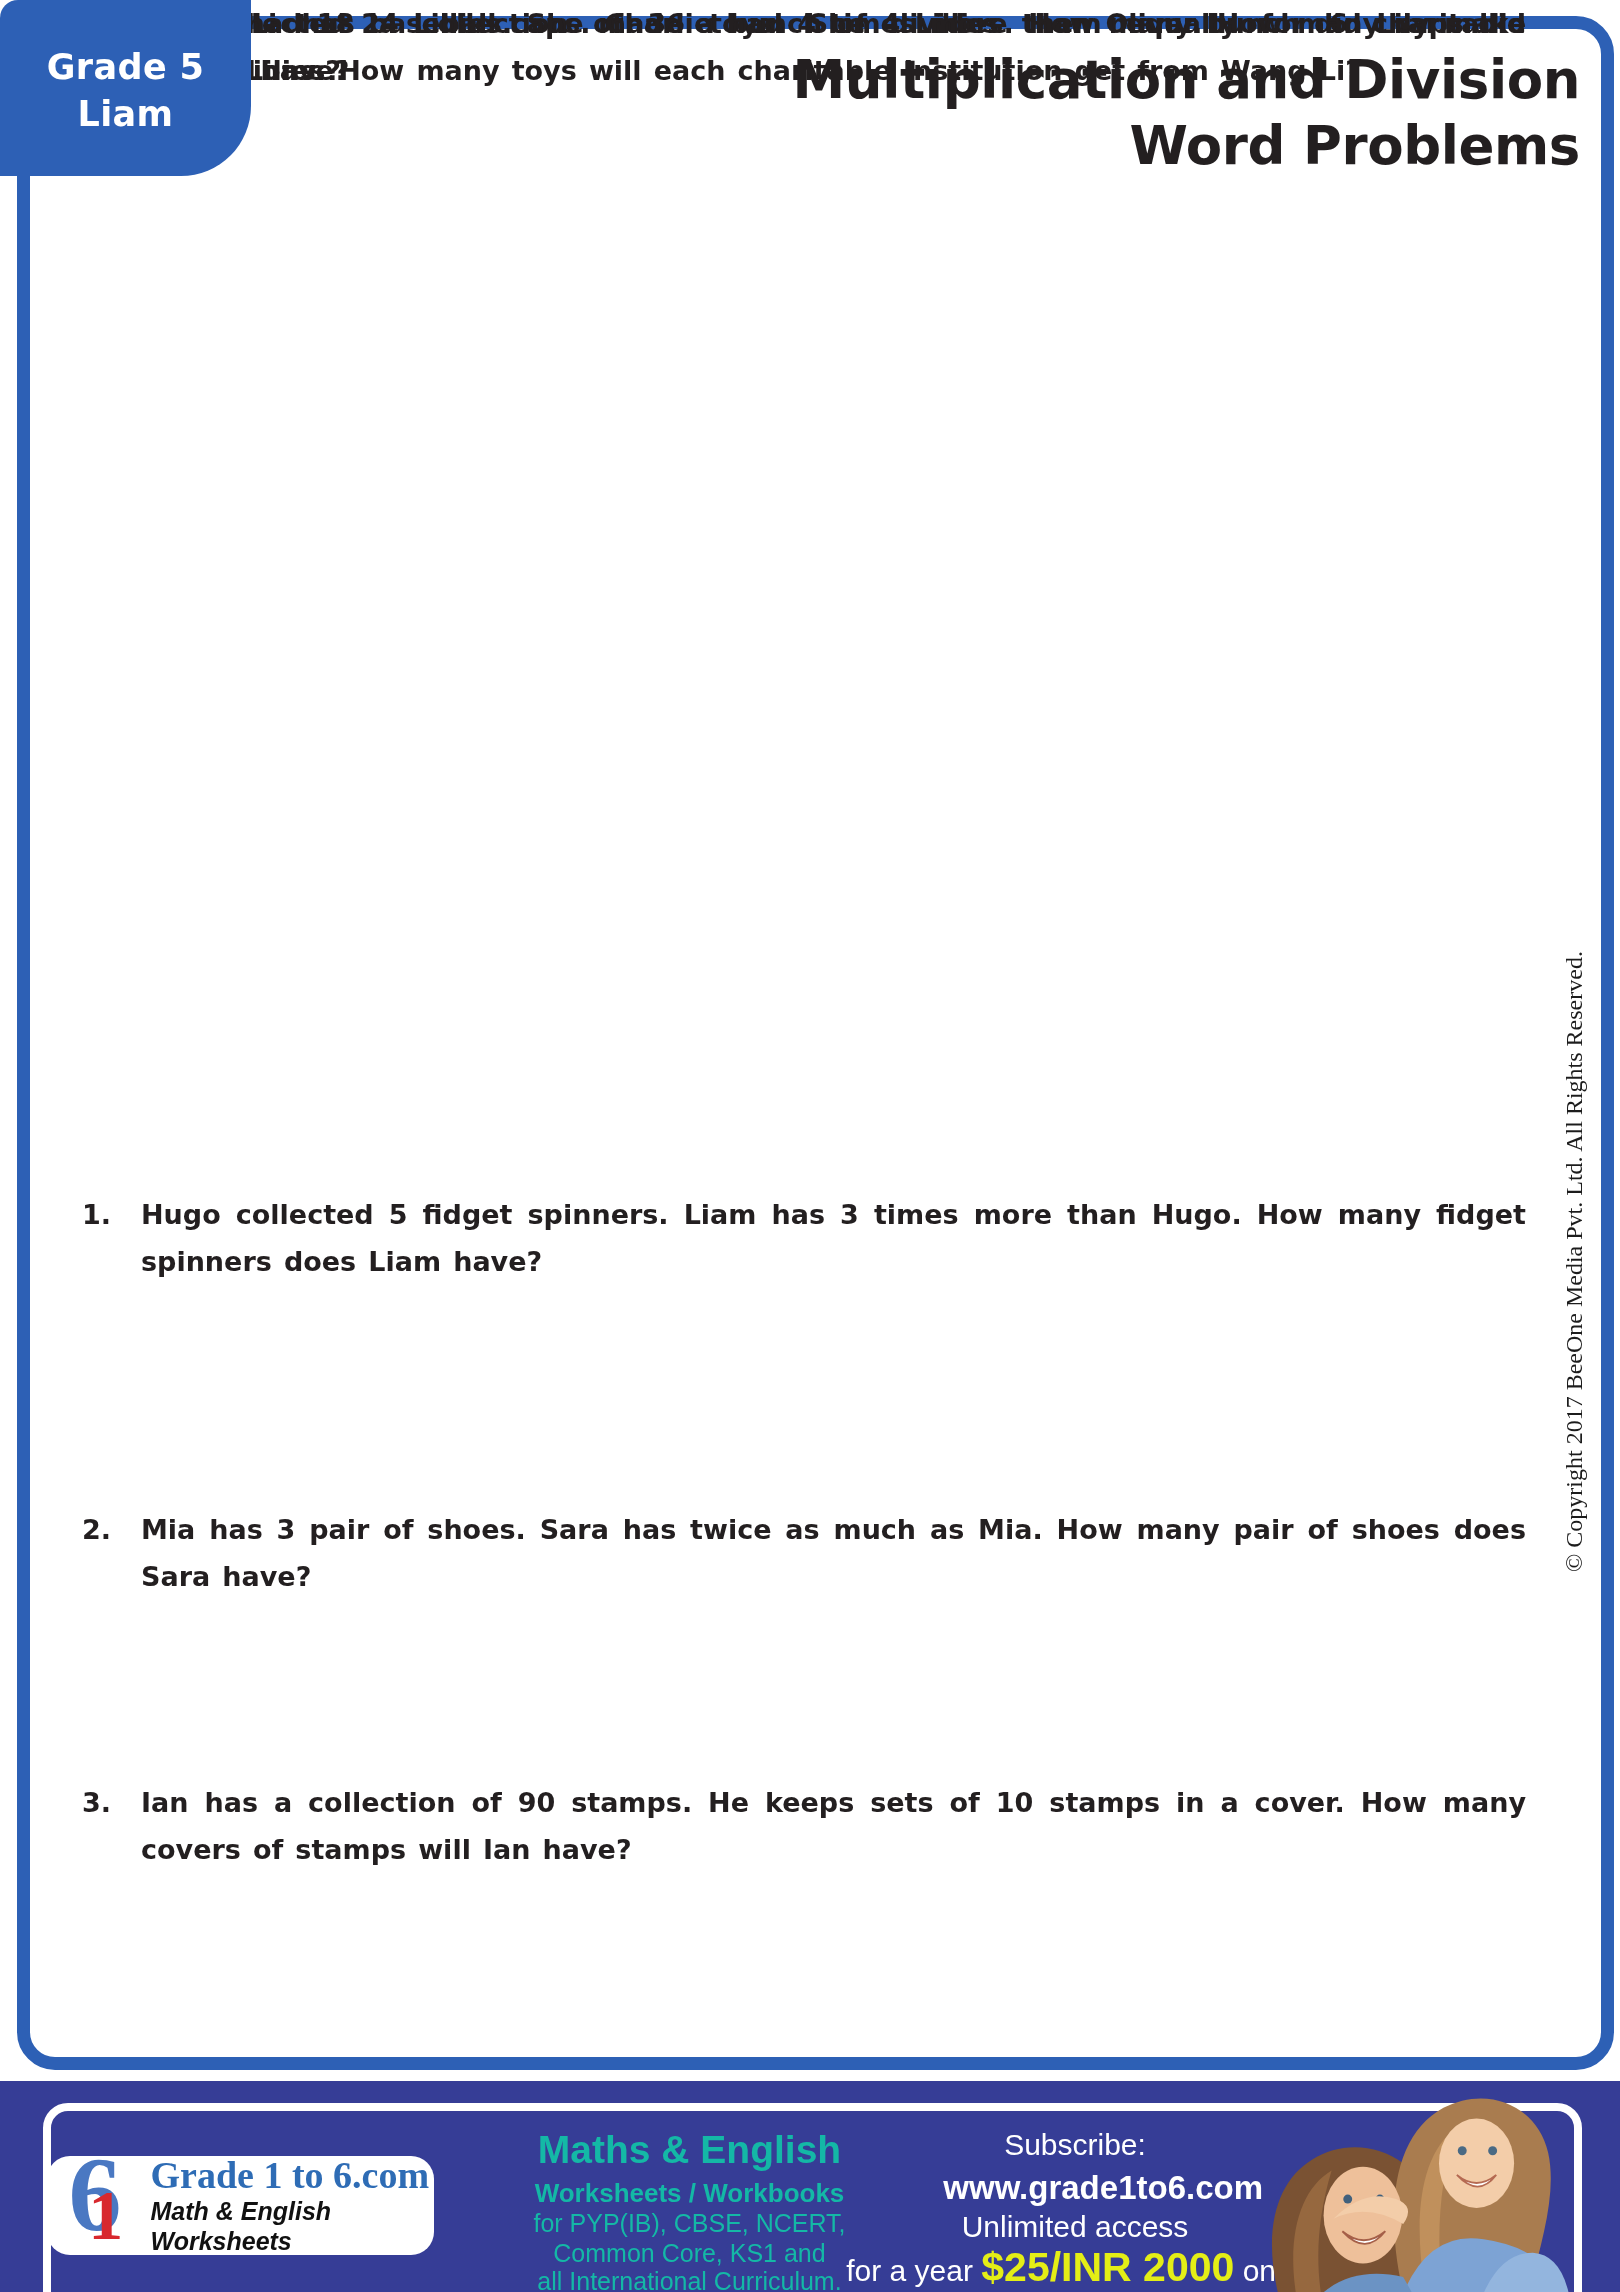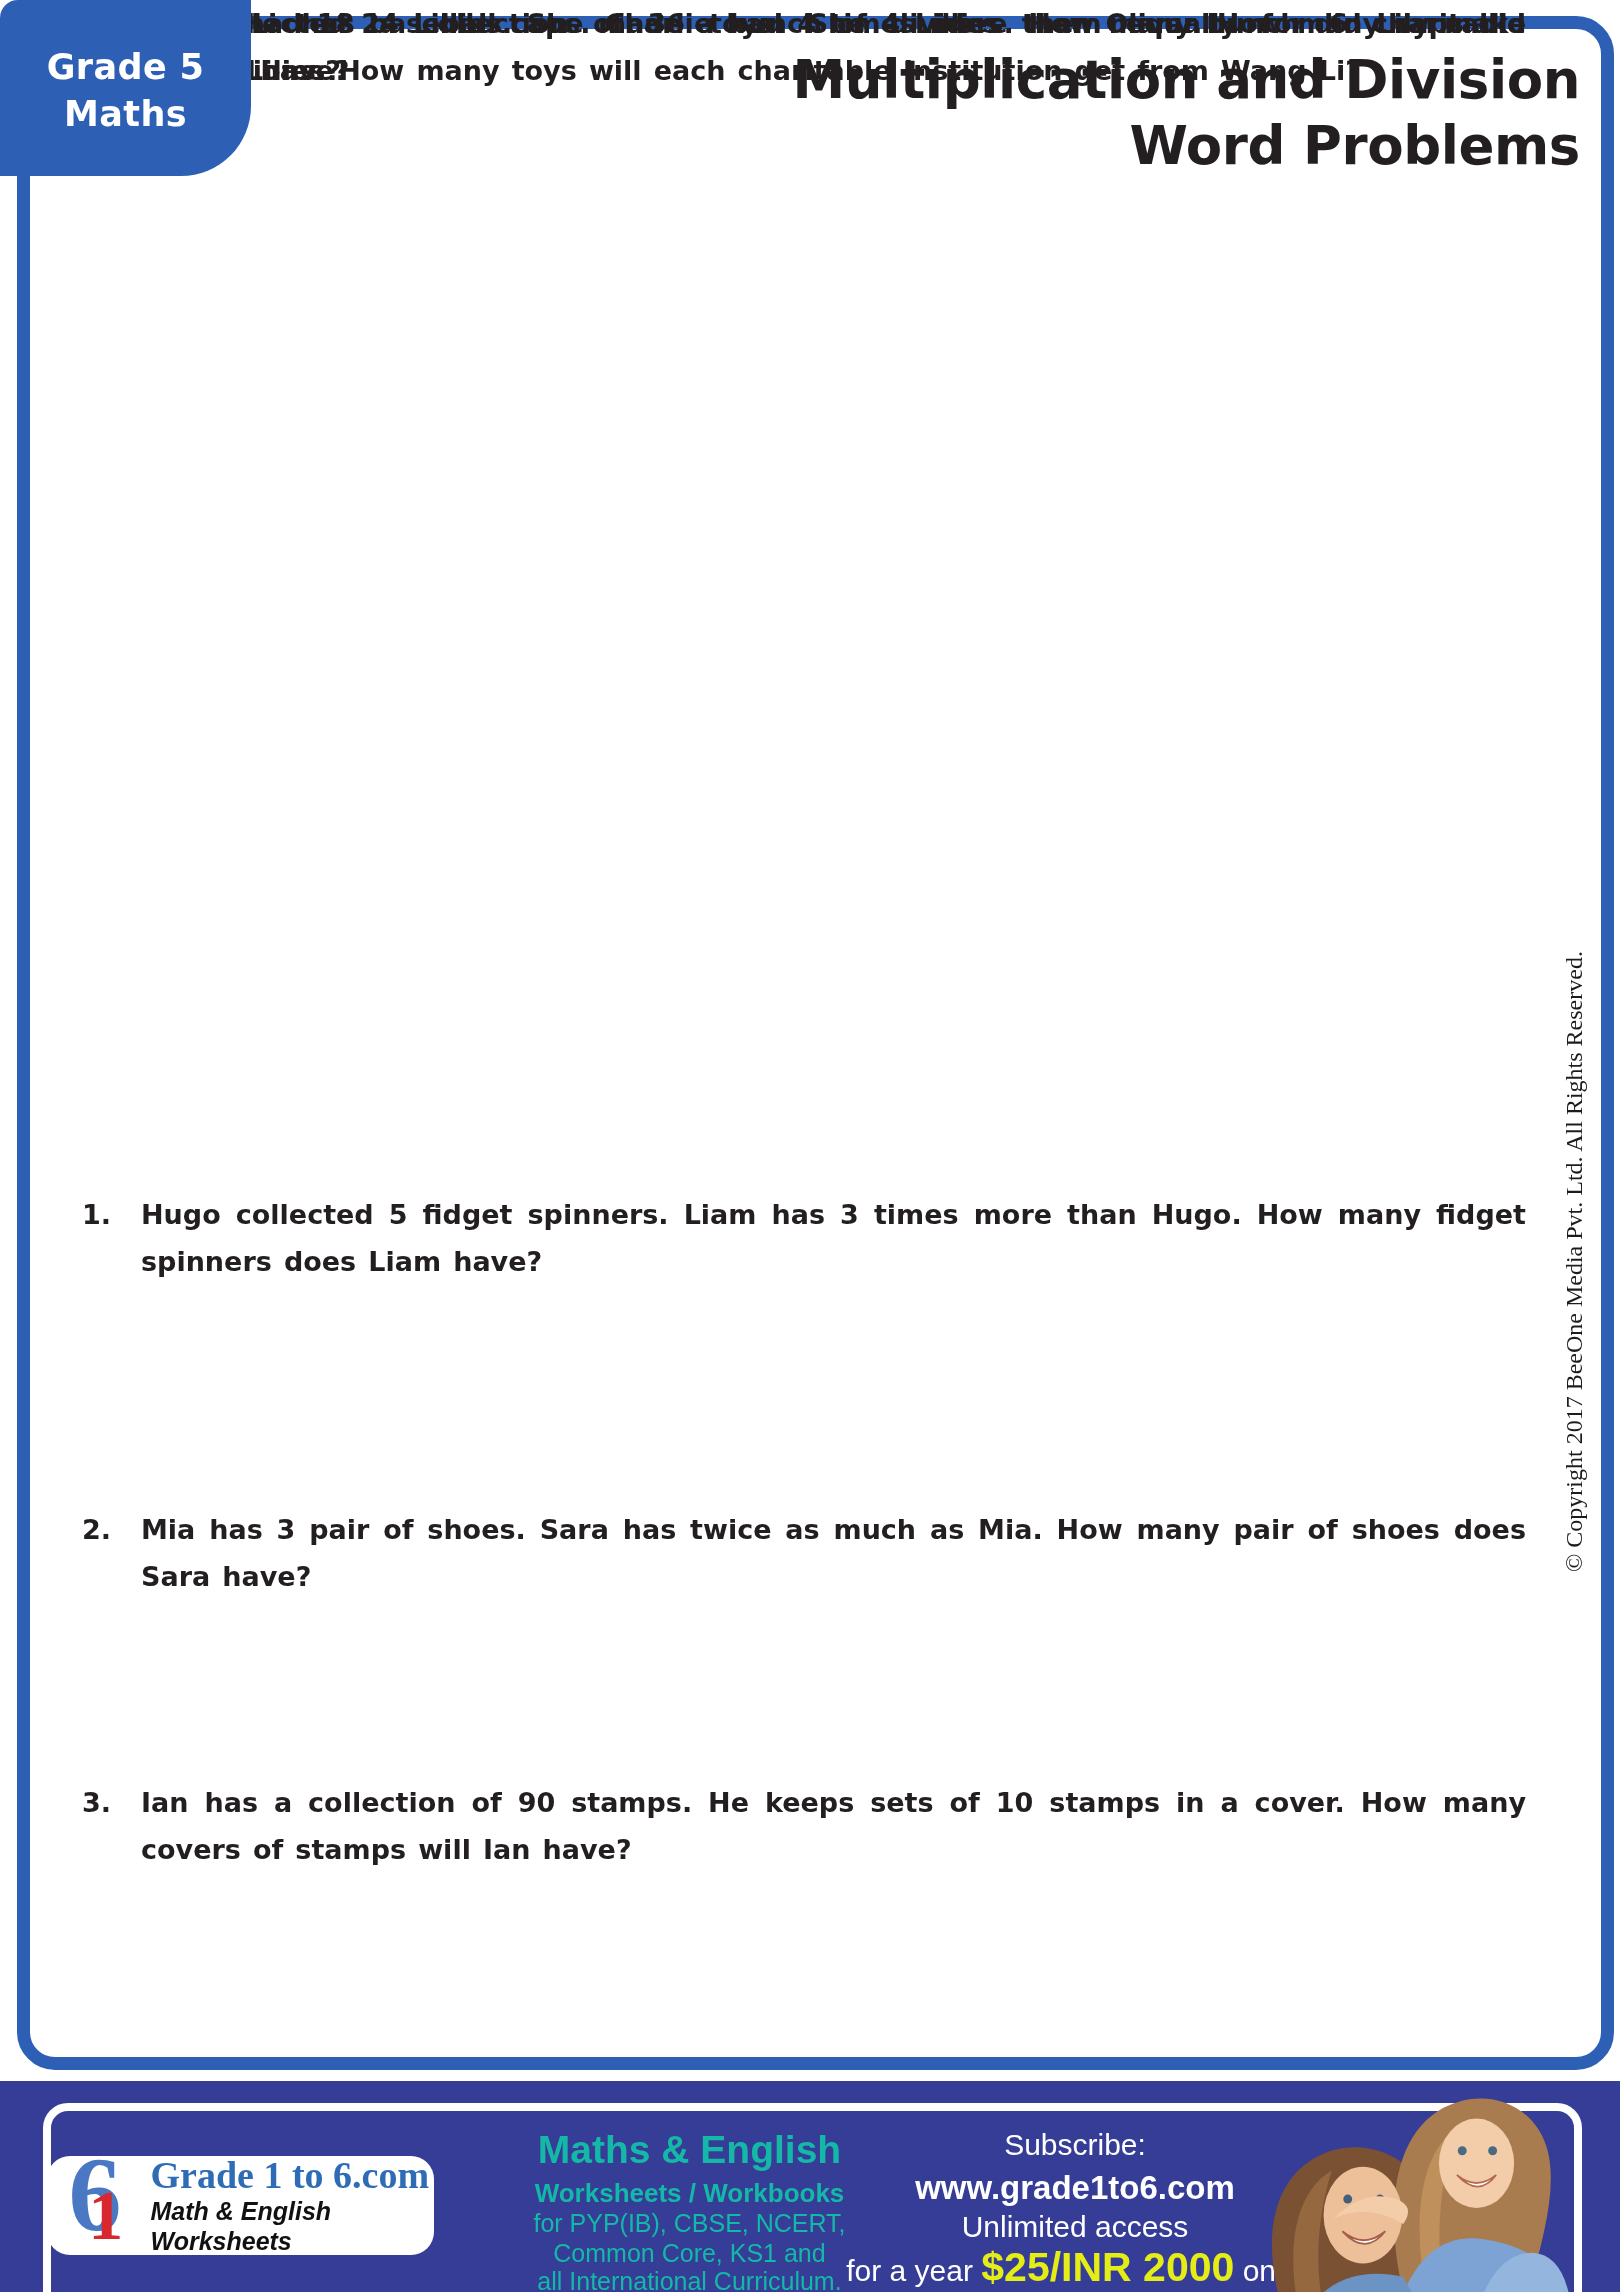--- a/index.html
+++ b/index.html
@@ -189,21 +189,21 @@
   .footer-sub{
     position:absolute;
     left:887px; top:0;
     width:376px; height:212px;
     text-align:center;
     color:#ffffff;
     font-family:"Liberation Sans", sans-serif;
     z-index:2;
   }
   .fs1{position:absolute;left:0;right:0;top:47px;font-size:30px;}
-  .fs2{position:absolute;left:0;right:0;top:88px;font-size:33px;font-weight:bold;}
+  .fs2{position:absolute;left:0;right:0;top:88px;font-size:33px;font-weight:bold;text-align:right;}
   .fs3{position:absolute;left:0;right:0;top:129px;font-size:30px;}
   .fs4{
     position:absolute;left:-107px;right:-107px;top:163px;
     font-size:30px;white-space:nowrap;
   }
   .fs4 .price{
     color:var(--price-yellow);
     font-size:41px;
     font-weight:bold;
   }
@@ -215,21 +215,21 @@
     z-index:3;
   }
 </style>
 </head>
 <body>
 
 <div class="page-frame"></div>
 
 <div class="badge">
   <div class="line">Grade 5</div>
-  <div class="line">Maths</div>
+  <div class="line">Liam</div>
 </div>
 
 <div class="title">
   <div class="t-line">Multiplication and Division</div>
   <div class="t-line">Word Problems</div>
 </div>
 
 <div class="problem">
   <div class="num">1.</div>
   <div class="ptext">Hugo collected 5 fidget spinners. Liam has 3 times more than Hugo. How many fidget spinners does Liam have?</div>

